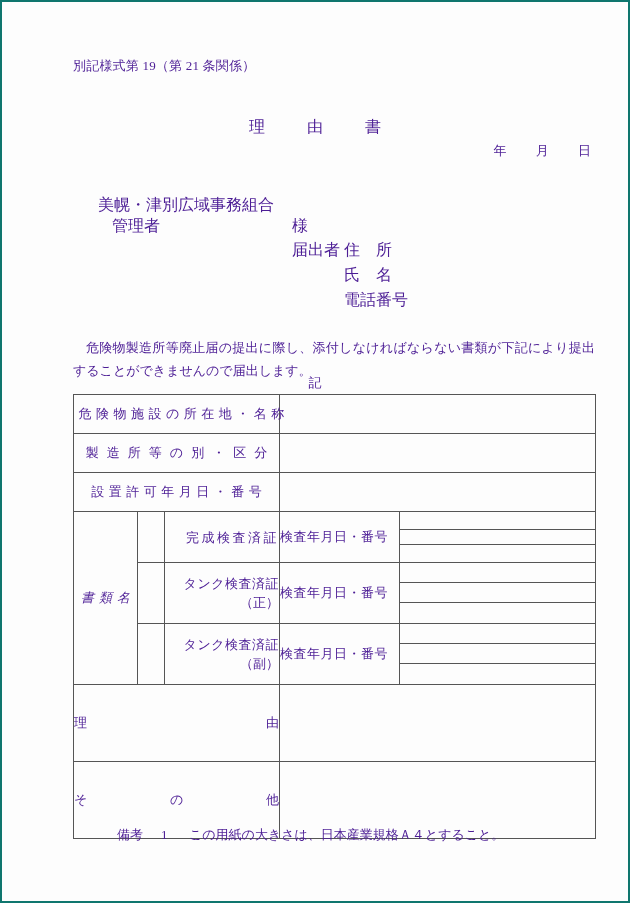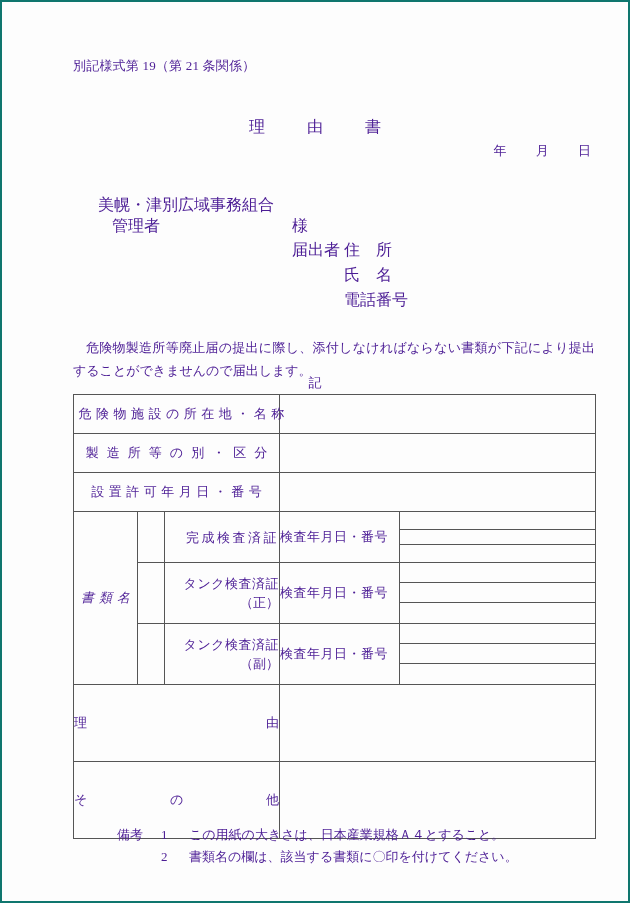--- a/index.html
+++ b/index.html
@@ -326,18 +326,15 @@
         </td>
         <td class="blank-cell" colspan="2"></td>
       </tr>
     </tbody>
   </table>
 
   <div class="notes">
     <div class="nrow">
       <span class="tag">備考</span><span class="num">1</span><span>この用紙の大きさは、日本産業規格Ａ４とすること。</span>
     </div>
-    <div class="nrow">
-      <span class="tag"></span><span class="num">2</span><span>書類名の欄は、該当する書類に〇印を付けてください。</span>
-    </div>
   </div>
 
 </div>
 
 </body></html>

